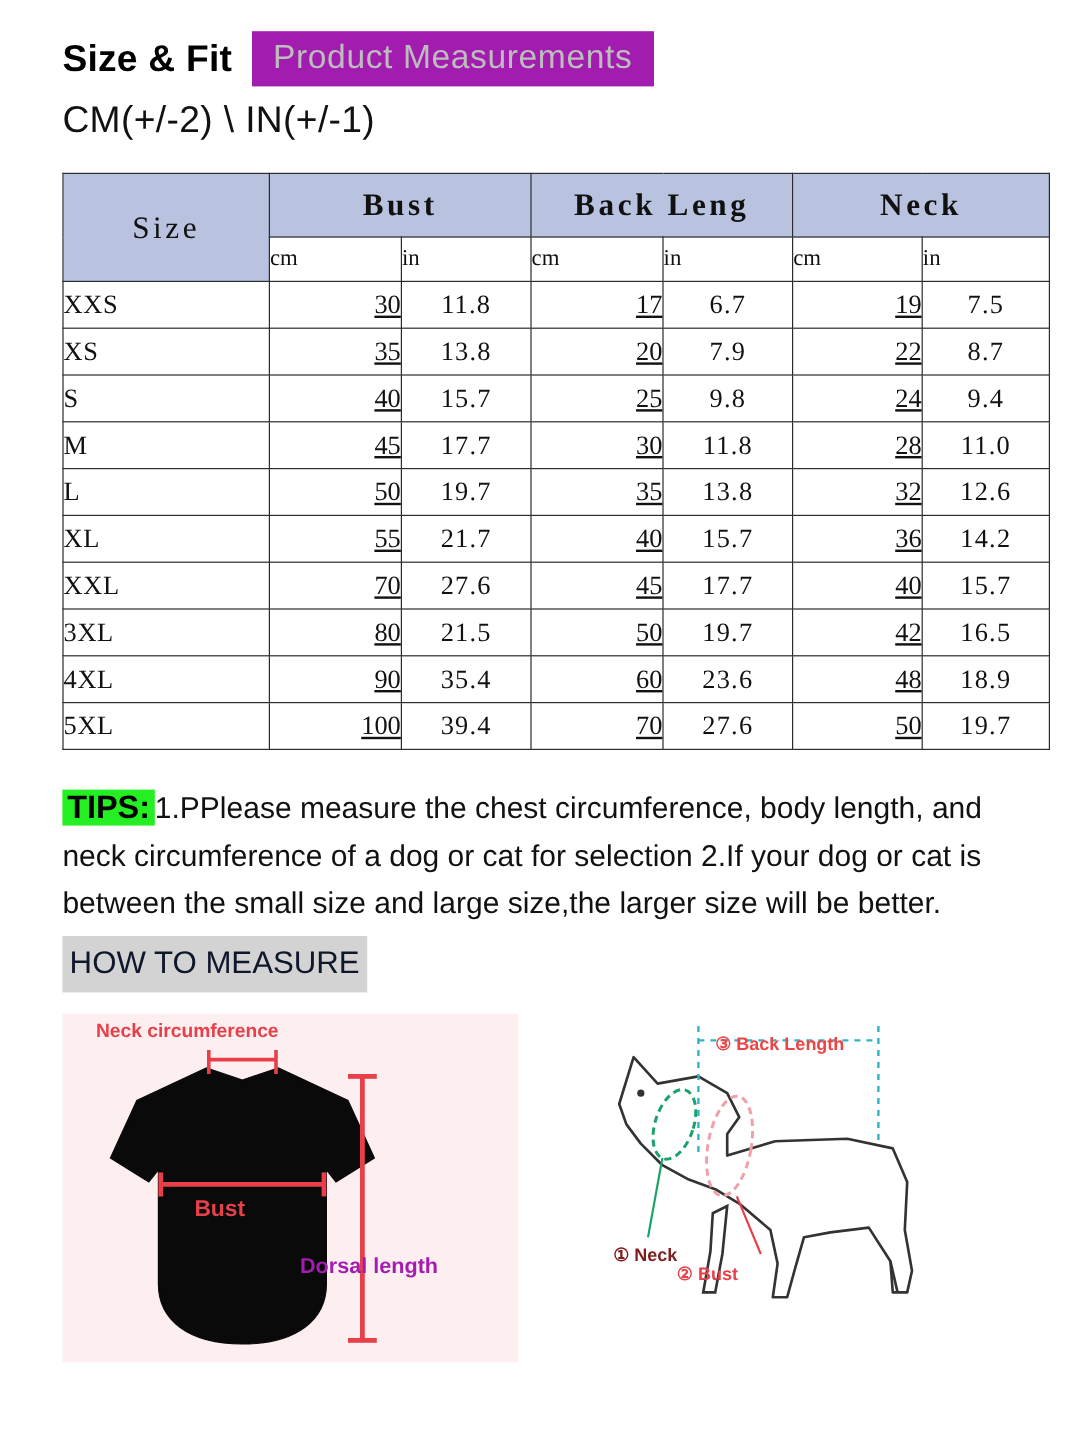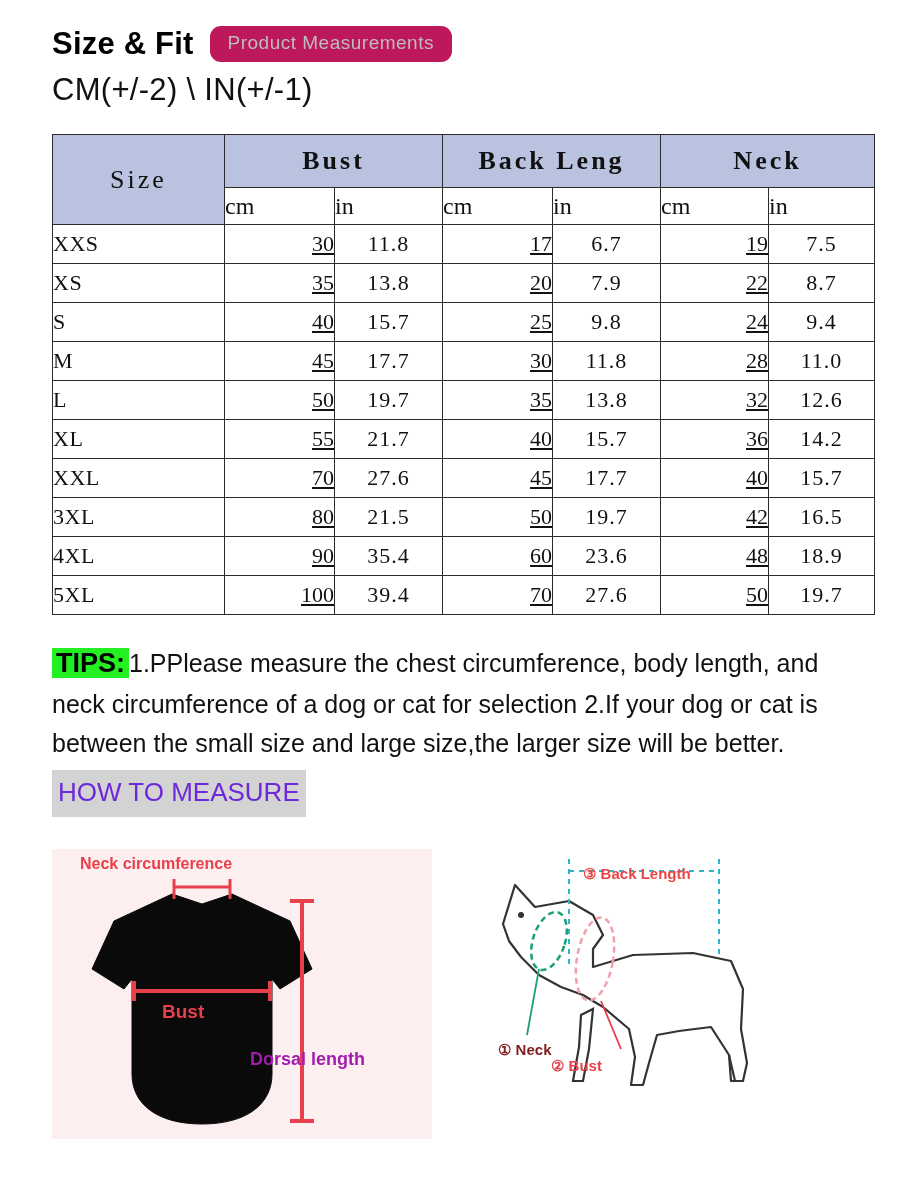--- a/index.html
+++ b/index.html
@@ -29,27 +29,26 @@
     gap: 16px;
   }
   .size-fit-title {
     font-size: 31px;
     font-weight: bold;
     letter-spacing: 0.2px;
     color: #000;
     font-family: "Liberation Sans", sans-serif;
   }
   .product-measurements {
-    background: #be185d;
+    background: #a21caf;
     color: #bdbdbd;
-    font-size: 19px;
+    font-size: 28px;
     padding: 6px 18px 8px 18px;
     letter-spacing: 0.5px;
     font-family: "Liberation Sans", sans-serif;
-    border-radius: 11px;
   }
   .cm-in-line {
     margin-top: 10px;
     font-size: 31px;
     color: #111;
     letter-spacing: 0.3px;
   }
   
   .table-wrap {
     margin-top: 26px;
@@ -78,21 +77,21 @@
     background: #b9c3e0;
     text-align: center;
     font-size: 26px;
     font-weight: normal;
     letter-spacing: 3px;
     font-family: "Liberation Serif", serif;
   }
   .th-unit {
     background: #ffffff;
     text-align: left;
-    font-size: 24px;
+    font-size: 19px;
     font-weight: normal;
     height: 36px;
     padding-left: 8px;
     font-family: "Liberation Serif", serif;
   }
   td.c-size {
     text-align: left;
     padding-left: 6px;
     font-size: 22px;
     height: 38px;
@@ -124,27 +123,27 @@
     font-size: 27px;
     padding: 0 4px;
     color: #000;
   }
   .how-to {
     display: inline-block;
     background: #d3d3d3;
     font-size: 26px;
     padding: 2px 6px 4px 6px;
     margin-top: 8px;
-    color: #6d28d9;
+    color: #0f172a;
   }
   
   .figures {
-    margin-top: 32px;
+    margin-top: 18px;
     display: flex;
-    gap: 11px;
+    gap: 24px;
     align-items: center;
   }
   .fig-left {
     position: relative;
     width: 380px;
     height: 290px;
     background: #fdeef0;
   }
   .fig-right {
     position: relative;

